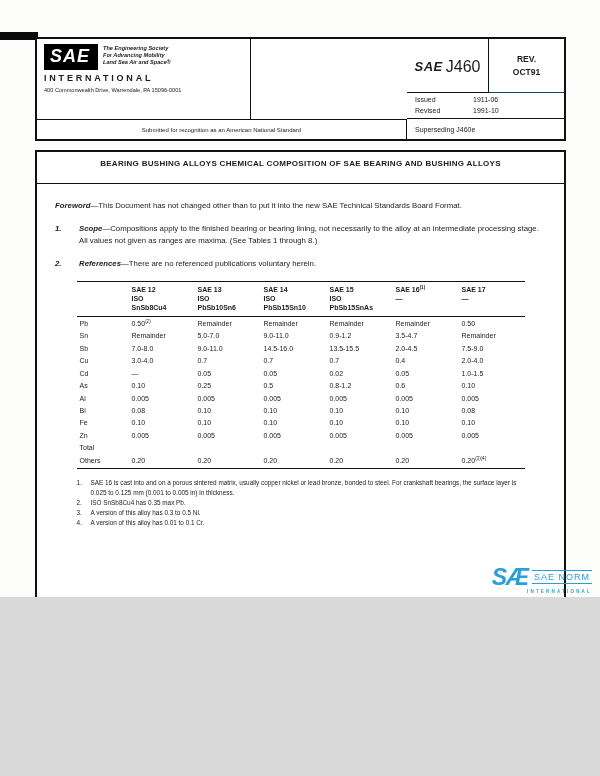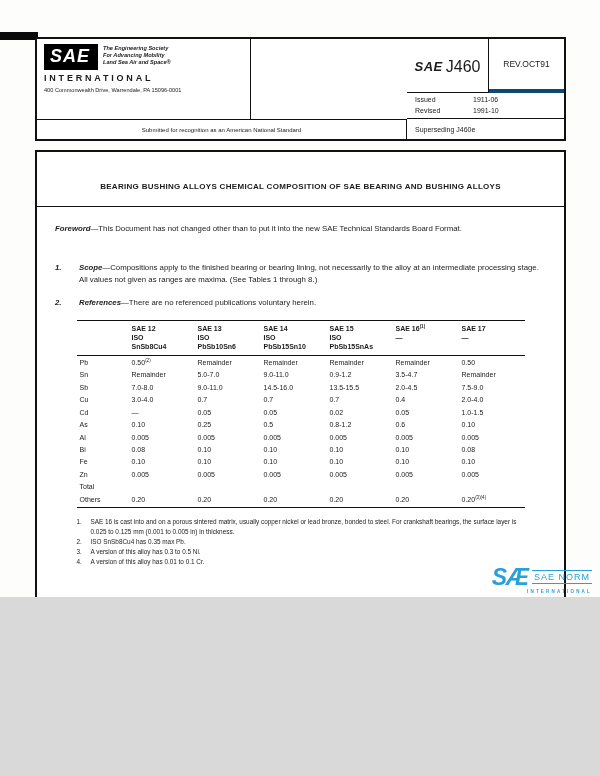--- a/index.html
+++ b/index.html
@@ -37,46 +37,46 @@
     font-size: 16.5px; font-weight: bold; line-height: 1.12; text-align: center;
     white-space: pre-line; letter-spacing: 0.3px;
   }
   .hdr-num {
     grid-area: 1 / 3 / 2 / 4; border-right: 1px solid #111; border-bottom: 1px solid #111;
     display: flex; align-items: center; justify-content: center; gap: 3px; padding-top: 2px;
   }
   .num-brand { font-style: italic; font-weight: bold; font-size: 13px; letter-spacing: 0.5px; }
   .num-code { font-size: 16px; }
   .hdr-rev {
-    grid-area: 1 / 4 / 2 / 5; border-bottom: 4px solid #0c4a6e;
-    display: flex; flex-direction: row; align-items: center; justify-content: center;
-    font-weight: normal; font-size: 8.5px; line-height: 1.5;
+    grid-area: 1 / 4 / 2 / 5; border-bottom: 1px solid #0c4a6e;
+    display: flex; flex-direction: column; align-items: center; justify-content: center;
+    font-weight: bold; font-size: 8.5px; line-height: 1.5;
   }
   .hdr-issued {
     grid-area: 2 / 3 / 3 / 5; border-bottom: 1px solid #111;
     display: grid; grid-template-columns: 58px auto; align-content: center;
     font-size: 7px; line-height: 1.55; padding: 0 8px;
   }
   .hdr-ansi {
     grid-area: 3 / 1 / 4 / 3; border-top: 1px solid #111; border-right: 1px solid #111;
     display: flex; align-items: center; justify-content: center; font-size: 6px;
   }
   .hdr-super { grid-area: 3 / 3 / 4 / 5; display: flex; align-items: center; font-size: 7px; padding: 0 8px; }
 
   
   .doc {
     position: absolute; left: 35px; top: 150px; width: 531px; height: 539px;
     border: 2px solid #111; background: #fff; overflow: hidden;
   }
   .doc-title {
     text-align: center; font-weight: bold; font-size: 8px; letter-spacing: 0.3px;
-    padding: 30px 20px 15px; border-bottom: 1.5px solid #111;
+    padding: 7px 20px 15px; border-bottom: 1.5px solid #111;
   }
   .doc-body { padding: 16px 18px 0; font-size: 7.8px; line-height: 1.45; }
-  .para { margin-bottom: 28px; }
+  .para { margin-bottom: 12px; }
   .lbl { font-weight: bold; font-style: italic; }
   .sec { display: grid; grid-template-columns: 24px 1fr; margin-bottom: 12px; }
   .sec-num { font-weight: bold; font-style: italic; }
 
   .tbl-caption { text-align: center; font-weight: bold; font-size: 7.5px; margin: 20px 0 12px; }
   table.tbl { border-collapse: collapse; table-layout: fixed; width: 448px; margin: 0 auto; font-size: 7px; }
   table.tbl th {
     text-align: left; vertical-align: top; font-weight: bold; line-height: 1.3;
     border-top: 1.5px solid #111; border-bottom: 1.5px solid #111; padding: 3px 3px 4px;
   }

